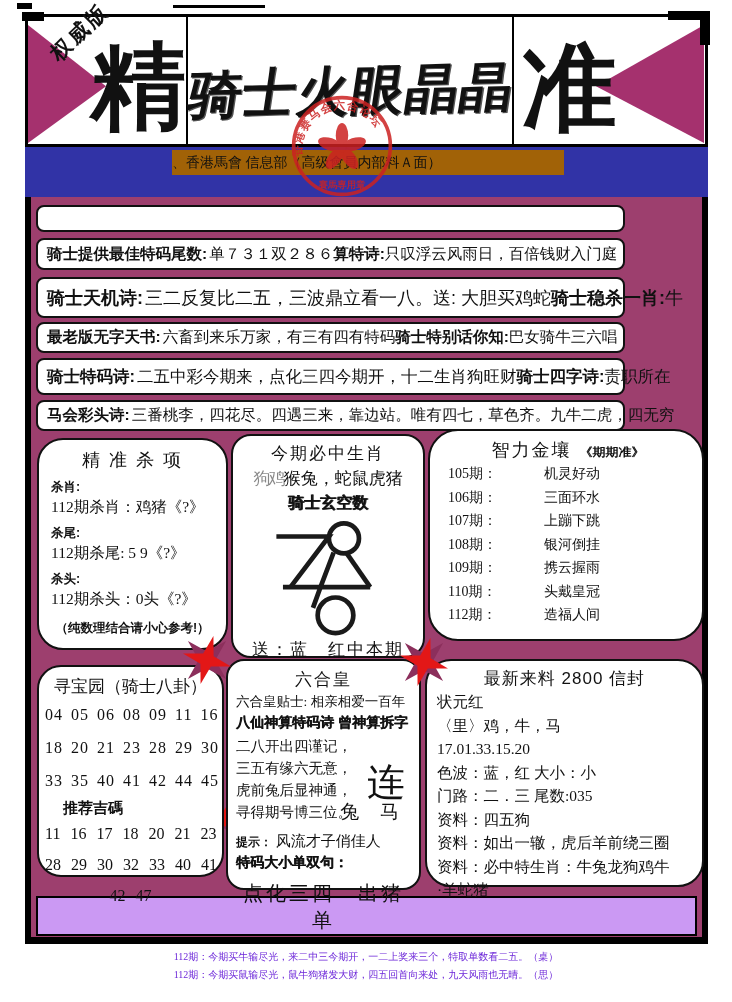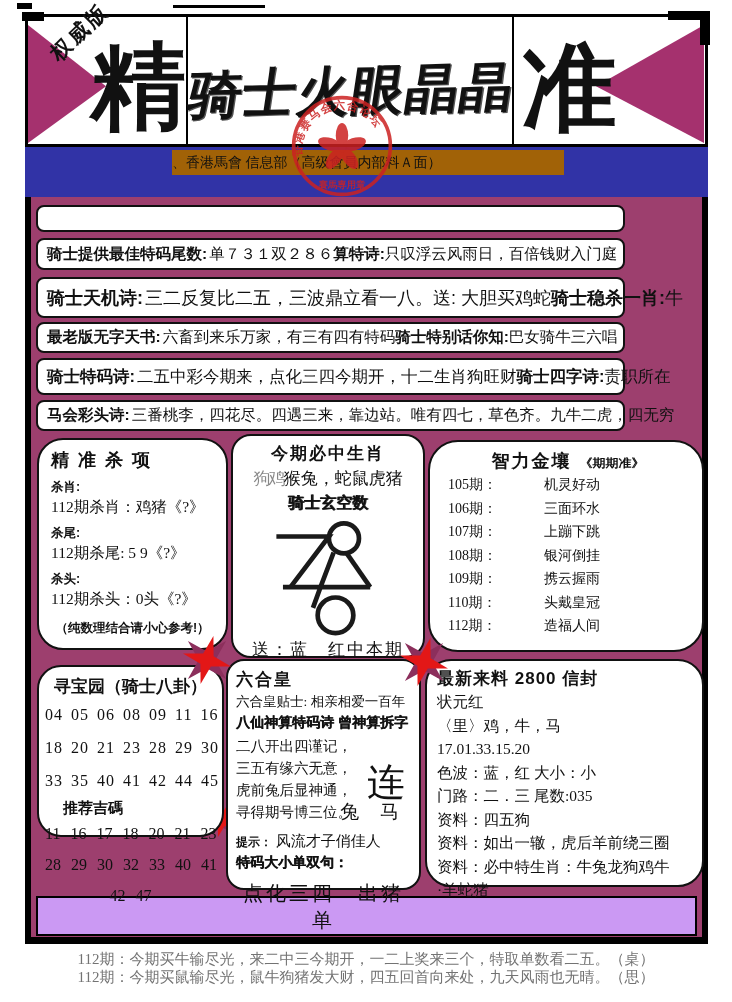--- a/index.html
+++ b/index.html
@@ -49,25 +49,25 @@
   .lbl2{margin-left:auto;font-weight:bold;}
   .r0{top:8px;height:27px;}
   .r1{top:41px;height:32px;font-size:15.5px;}
   .r2{top:80px;height:41px;font-size:18px;}
   .r3{top:125px;height:31px;font-size:15.5px;}
   .r4{top:161px;height:37px;font-size:16.5px;}
   .r5{top:203px;height:31px;font-size:15.5px;}
   .box{background:#fff;border:2px solid #111;box-sizing:border-box;z-index:2;}
   .box-sha{left:6px;top:241px;width:191px;height:212px;border-radius:26px;padding:8px 12px;}
   .box-sx{left:200px;top:237px;width:194px;height:224px;border-radius:20px;padding:6px 6px;text-align:center;}
-  .box-zl{left:397px;top:243px;width:276px;height:212px;border-radius:30px;padding:7px 14px 4px 18px;}
-  .box-xb{left:6px;top:468px;width:187px;height:172px;border-radius:24px;padding:8px 6px;text-align:center;}
+  .box-zl{left:397px;top:232px;width:276px;height:212px;border-radius:30px;padding:7px 14px 4px 18px;}
+  .box-xb{left:6px;top:468px;width:187px;height:212px;border-radius:24px;padding:8px 6px;text-align:center;}
   .box-lh{left:195px;top:462px;width:195px;height:231px;border-radius:18px;padding:7px 8px;position:absolute;}
   .box-ll{left:394px;top:462px;width:279px;height:228px;border-radius:26px;padding:6px 10px;}
-  .sec-title{font-weight:bold;font-size:18px;letter-spacing:2px;}
+  .sec-title{text-align:center;font-weight:normal;font-size:18px;letter-spacing:2px;}
   
   .sha-label{font-weight:bold;font-size:12.5px;margin-top:7px;}
   .sha-line{font-size:15.5px;font-family:"Liberation Serif",serif;margin-top:1px;}
   .sha-note{font-weight:bold;font-size:12.5px;text-align:center;margin-top:10px;}
   
   .sx-line{font-size:17px;font-family:"Liberation Serif",serif;margin-top:2px;position:relative;}
   .ghost{opacity:.5;letter-spacing:-2px;margin-right:-4px;}
   .sx-sub{font-weight:bold;font-size:16px;margin-top:3px;text-shadow:1px 0 0 #333;}
   .sx-send{font-size:17px;font-family:"Liberation Serif",serif;letter-spacing:2px;margin-top:2px;}
   
@@ -90,21 +90,21 @@
   .lh-hint b{font-family:"Liberation Sans",sans-serif;font-size:12px;}
   .lh-dxlabel{font-weight:bold;font-size:14px;margin-top:3px;text-shadow:.5px 0 0 #222;}
   .lh-dx{font-size:20px;font-family:"Liberation Serif",serif;text-align:center;letter-spacing:3px;margin-top:8px;}
   
   .ll-line{font-size:15.5px;font-family:"Liberation Serif",serif;line-height:23.5px;white-space:nowrap;}
   
   .star{z-index:5;}
   .star-back{z-index:1;}
   
   .purple-band{left:5px;top:699px;width:661px;height:40px;background:#cb99f3;border:2px solid #000;box-sizing:border-box;}
-  .footer-line{left:0;width:732px;text-align:center;font-family:"Liberation Serif",serif;font-size:15px;color:#737373;white-space:nowrap;}
+  .footer-line{left:0;width:732px;text-align:center;font-family:"Liberation Serif",serif;font-size:10px;color:#6d28d9;white-space:nowrap;}
   .f1{top:950px;}
   .f2{top:968px;}
 </style>
 </head>
 <body>
 
 <div class="abs artifact a1"></div>
 <div class="abs artifact a2"></div>
 
 <div class="abs header-box">

